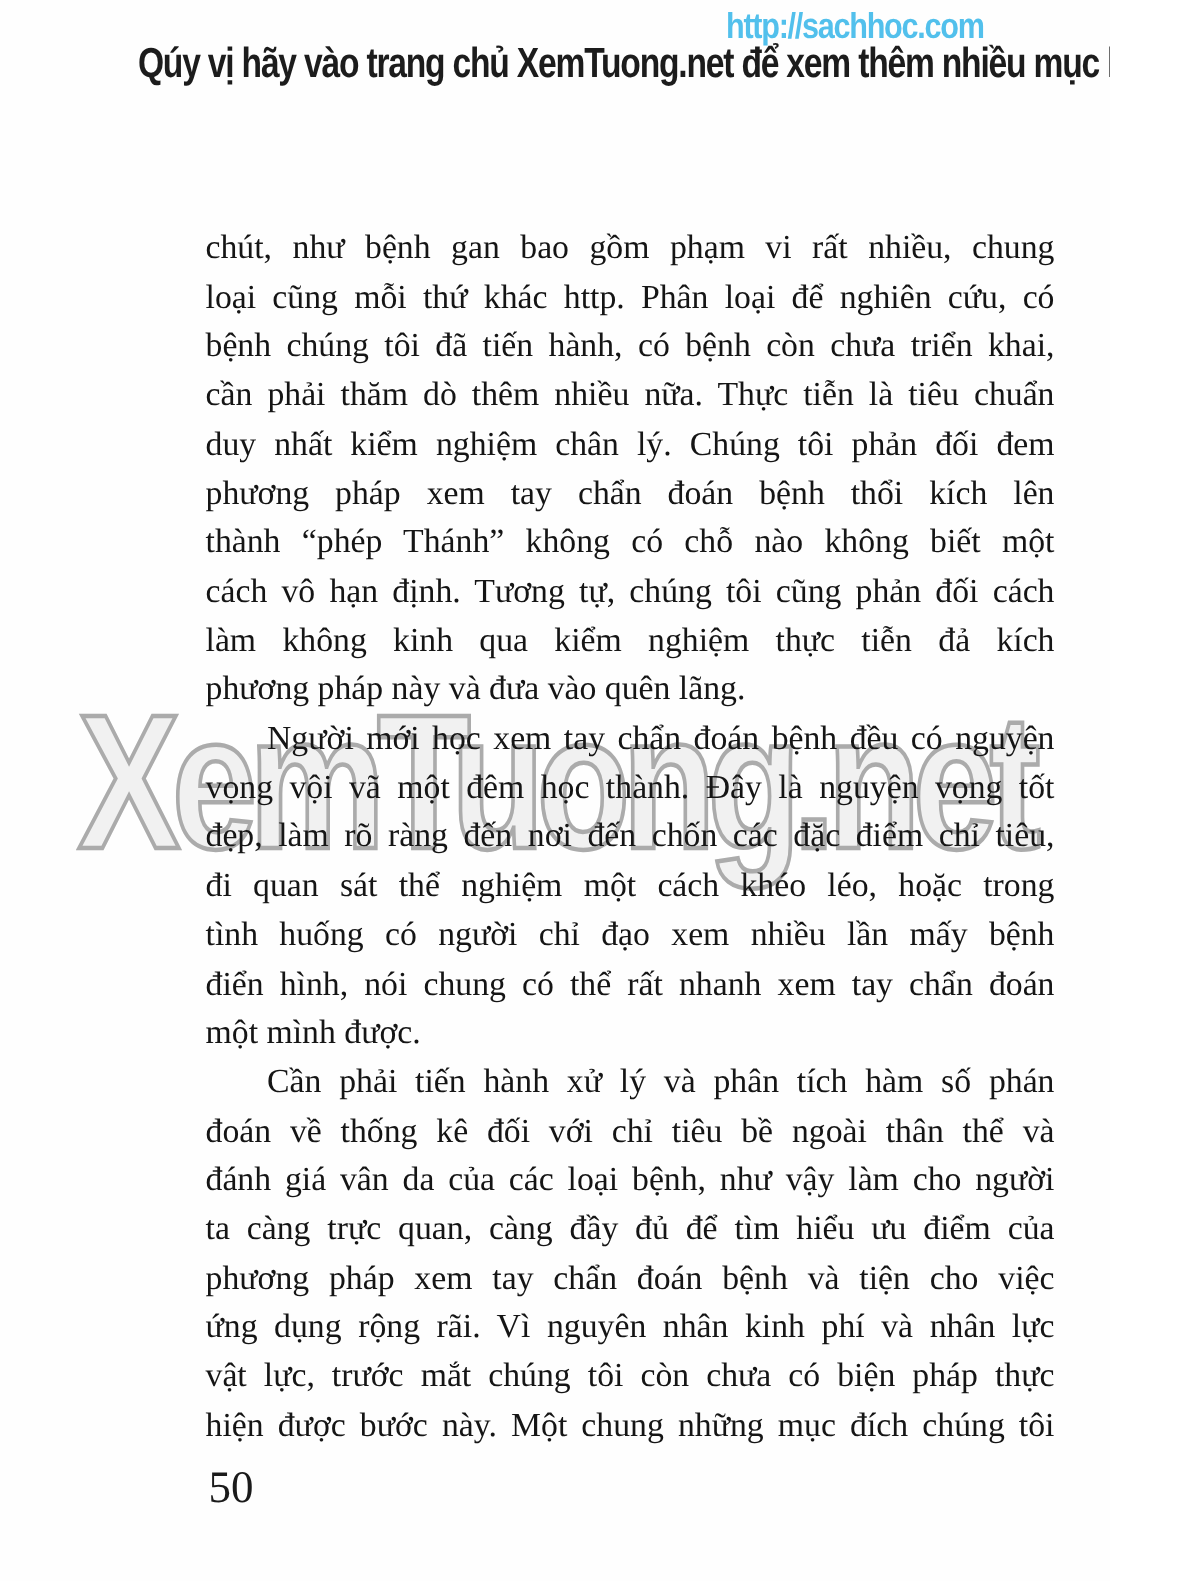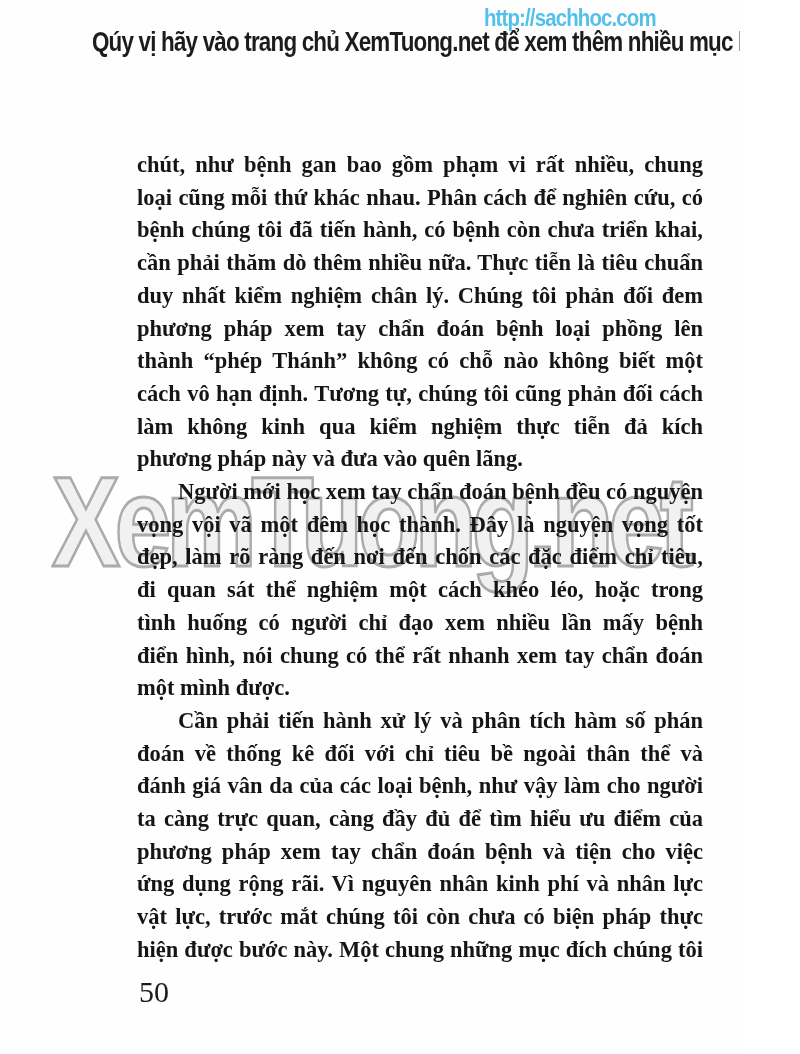--- a/index.html
+++ b/index.html
@@ -72,21 +72,20 @@
   }
 
   
   .body-text {
     position: absolute;
     z-index: 2;
     left: 137px; top: 149px;
     width: 566px;
     font-size: 22.5px;
     color: #151515;
-    font-weight: bold;
   }
   .line {
     line-height: 32.7px;
     text-align: justify;
     text-align-last: justify;
     white-space: normal;
   }
   .line.last {
     text-align: right;
     text-align-last: left;
@@ -113,25 +112,25 @@
     <span class="header-text">Qúy vị hãy vào trang chủ XemTuong.net để xem thêm nhiều mục hay khác</span>
   </div>
 
   <div class="watermark">
     <span>XemTuong.net</span>
   </div>
 
   <div class="body-text">
       <div>
         <div class="line">chút, như bệnh gan bao gồm phạm vi rất nhiều, chung</div>
-        <div class="line">loại cũng mỗi thứ khác nhau. Phân cách để nghiên cứu, có</div>
+        <div class="line">loại cũng mỗi thứ khác http. Phân loại để nghiên cứu, có</div>
         <div class="line">bệnh chúng tôi đã tiến hành, có bệnh còn chưa triển khai,</div>
         <div class="line">cần phải thăm dò thêm nhiều nữa. Thực tiễn là tiêu chuẩn</div>
         <div class="line">duy nhất kiểm nghiệm chân lý. Chúng tôi phản đối đem</div>
-        <div class="line">phương pháp xem tay chẩn đoán bệnh loại phồng lên</div>
+        <div class="line">phương pháp xem tay chẩn đoán bệnh thổi kích lên</div>
         <div class="line">thành “phép Thánh” không có chỗ nào không biết một</div>
         <div class="line">cách vô hạn định. Tương tự, chúng tôi cũng phản đối cách</div>
         <div class="line">làm không kinh qua kiểm nghiệm thực tiễn đả kích</div>
         <div class="line last">phương pháp này và đưa vào quên lãng.</div>
       </div>
       <div>
         <div class="line indent">Người mới học xem tay chẩn đoán bệnh đều có nguyện</div>
         <div class="line">vọng vội vã một đêm học thành. Đây là nguyện vọng tốt</div>
         <div class="line">đẹp, làm rõ ràng đến nơi đến chốn các đặc điểm chỉ tiêu,</div>
         <div class="line">đi quan sát thể nghiệm một cách khéo léo, hoặc trong</div>

